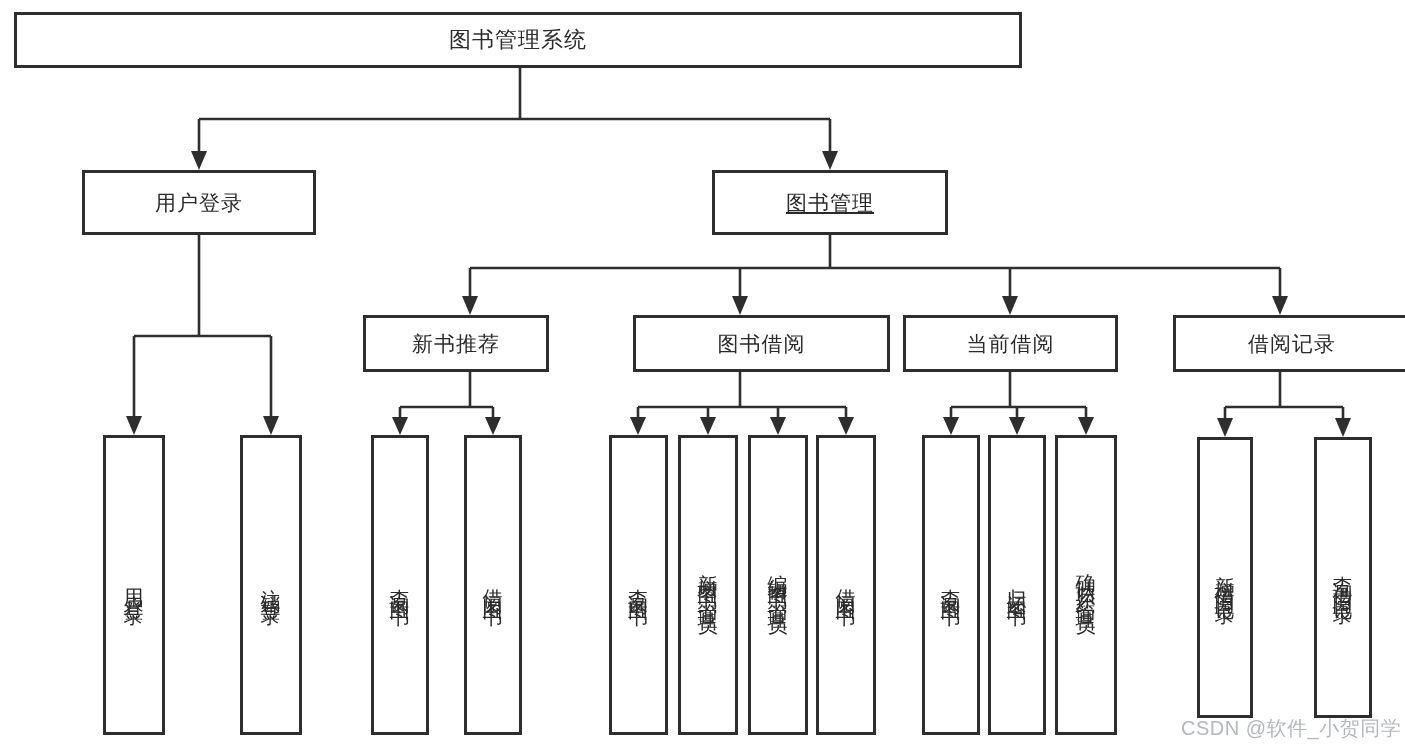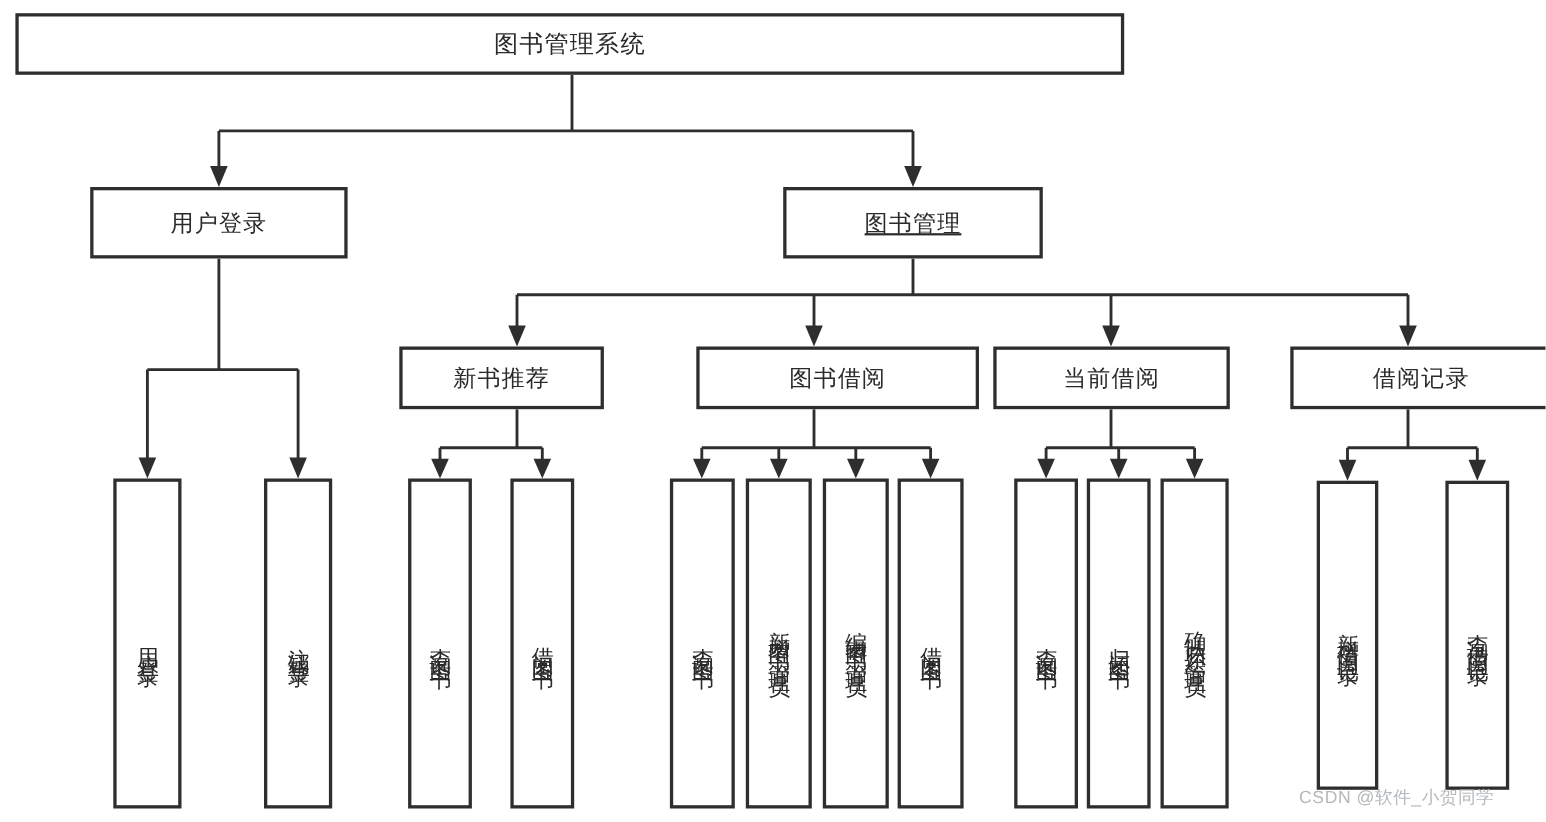--- a/index.html
+++ b/index.html
@@ -42,21 +42,21 @@
   }
   .vnode span{
     writing-mode:vertical-rl;
     text-orientation:mixed;
     letter-spacing:6px;
     line-height:1;
   }
   .watermark{
     position:absolute;z-index:3;
     left:1181px;top:715px;
-    font-size:16px;
+    font-size:20px;
     color:var(--watermark);
     letter-spacing:0.5px;
     white-space:nowrap;
   }
 </style>
 </head>
 <body>
 
 <div class="canvas">
 

